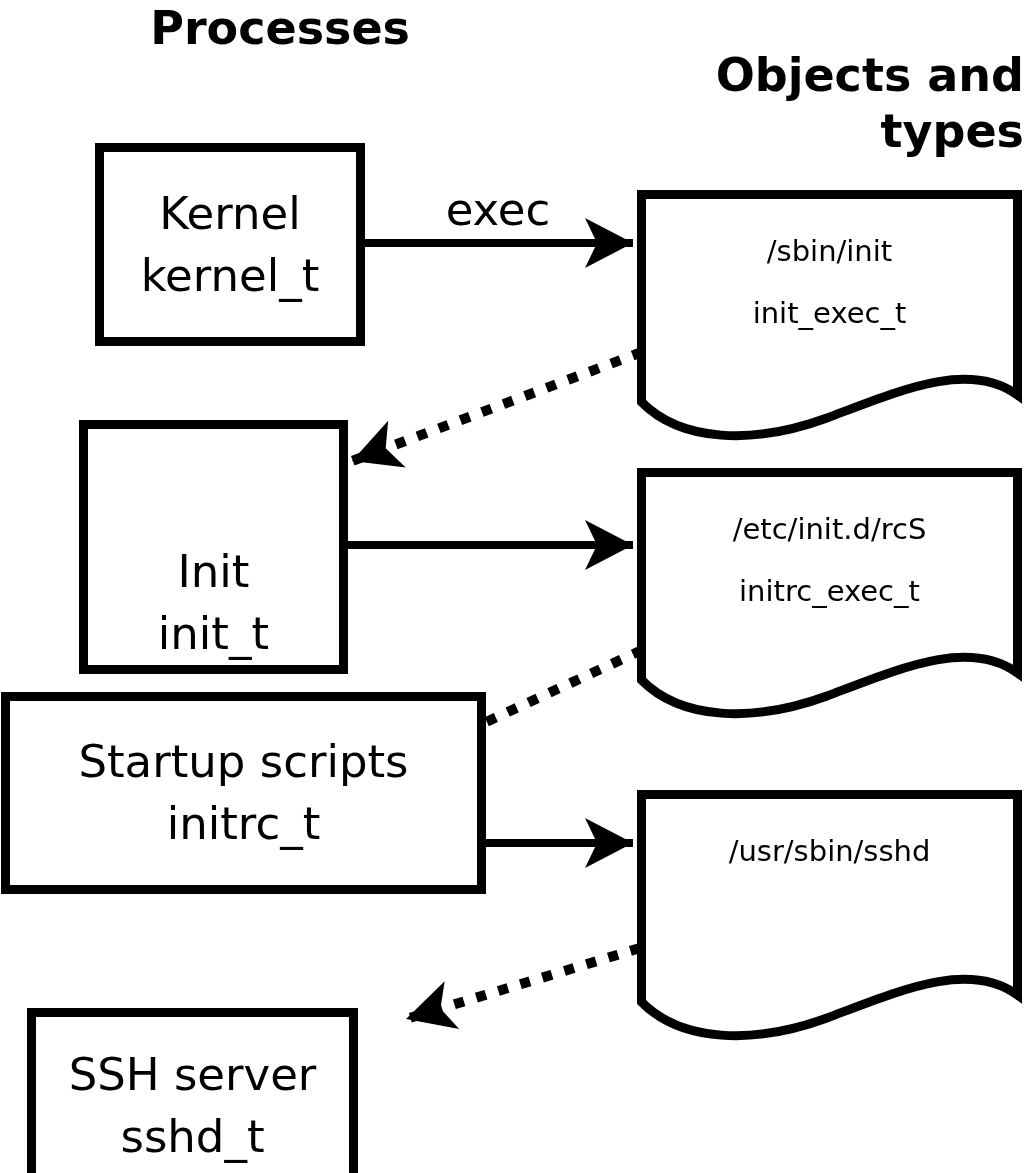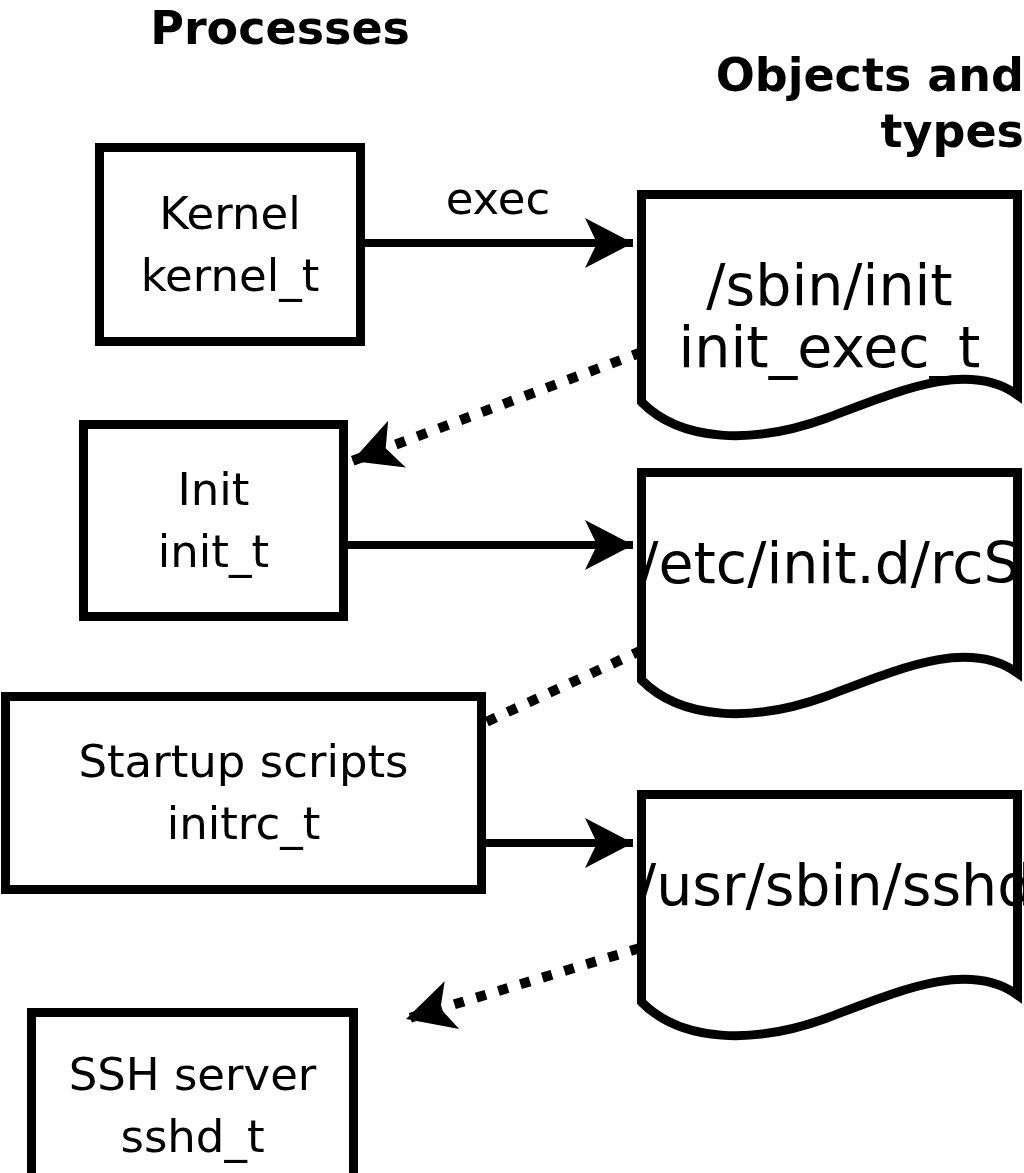--- a/index.html
+++ b/index.html
@@ -35,28 +35,27 @@
     line-height: 62px;
   }
   .pbox span { display: block; }
   .doc { position: absolute; width: 385px; height: 256px; }
   .doc svg { position: absolute; left: 0; top: 0; }
   .doc-text {
     position: absolute;
     left: 0; top: 30px;
     width: 385px;
     text-align: center;
-    font-size: 57px;
+    font-size: 29px;
     line-height: 62px;
-    margin-top: 34px;
   }
   .doc-text span { display: block; }
   .edge-label {
     position: absolute;
-    left: 436px; top: 168px;
+    left: 436px; top: 179px;
     width: 124px;
     text-align: center;
     font-size: 45px;
     line-height: 62px;
   }
   #arrow-layer {
     position: absolute;
     left: 0; top: 0;
     pointer-events: none;
   }
@@ -93,21 +92,21 @@
     <span>types</span>
   </div>
 
   <div class="edge-label">exec</div>
 
   <div class="pbox" style="left:95px; top:143px; width:270px; height:203px;">
     <span>Kernel</span>
     <span>kernel_t</span>
   </div>
 
-  <div class="pbox" style="left:79px; top:420px; width:269px; height:201px;">
+  <div class="pbox" style="left:79px; top:420px; width:269px; height:254px;justify-content:flex-end;">
     <span>Init</span>
     <span>init_t</span>
   </div>
 
   <div class="pbox" style="left:1px; top:692px; width:485px; height:202px;">
     <span>Startup scripts</span>
     <span>initrc_t</span>
   </div>
 
   <div class="pbox" style="left:27px; top:1008px; width:331px; height:196px;">
@@ -124,20 +123,21 @@
       <span>init_exec_t</span>
     </div>
   </div>
 
   <div class="doc" style="left:637px; top:468px;">
     <svg width="385" height="256" viewBox="0 0 385 256">
       <path d="M4.5,212 L4.5,4.5 L380.5,4.5 L380.5,205 C332,170 264,200 190,228 C116,255 44,252 4.5,212 Z" fill="#ffffff" stroke="#000000" stroke-width="9"></path>
     </svg>
     <div class="doc-text">
       <span>/etc/init.d/rcS</span>
+      <span>initrc_exec_t</span>
     </div>
   </div>
 
   <div class="doc" style="left:637px; top:790px;padding-left:24px;">
     <svg width="385" height="256" viewBox="0 0 385 256">
       <path d="M4.5,212 L4.5,4.5 L380.5,4.5 L380.5,205 C332,170 264,200 190,228 C116,255 44,252 4.5,212 Z" fill="#ffffff" stroke="#000000" stroke-width="9"></path>
     </svg>
     <div class="doc-text">
       <span>/usr/sbin/sshd</span>
     </div>

